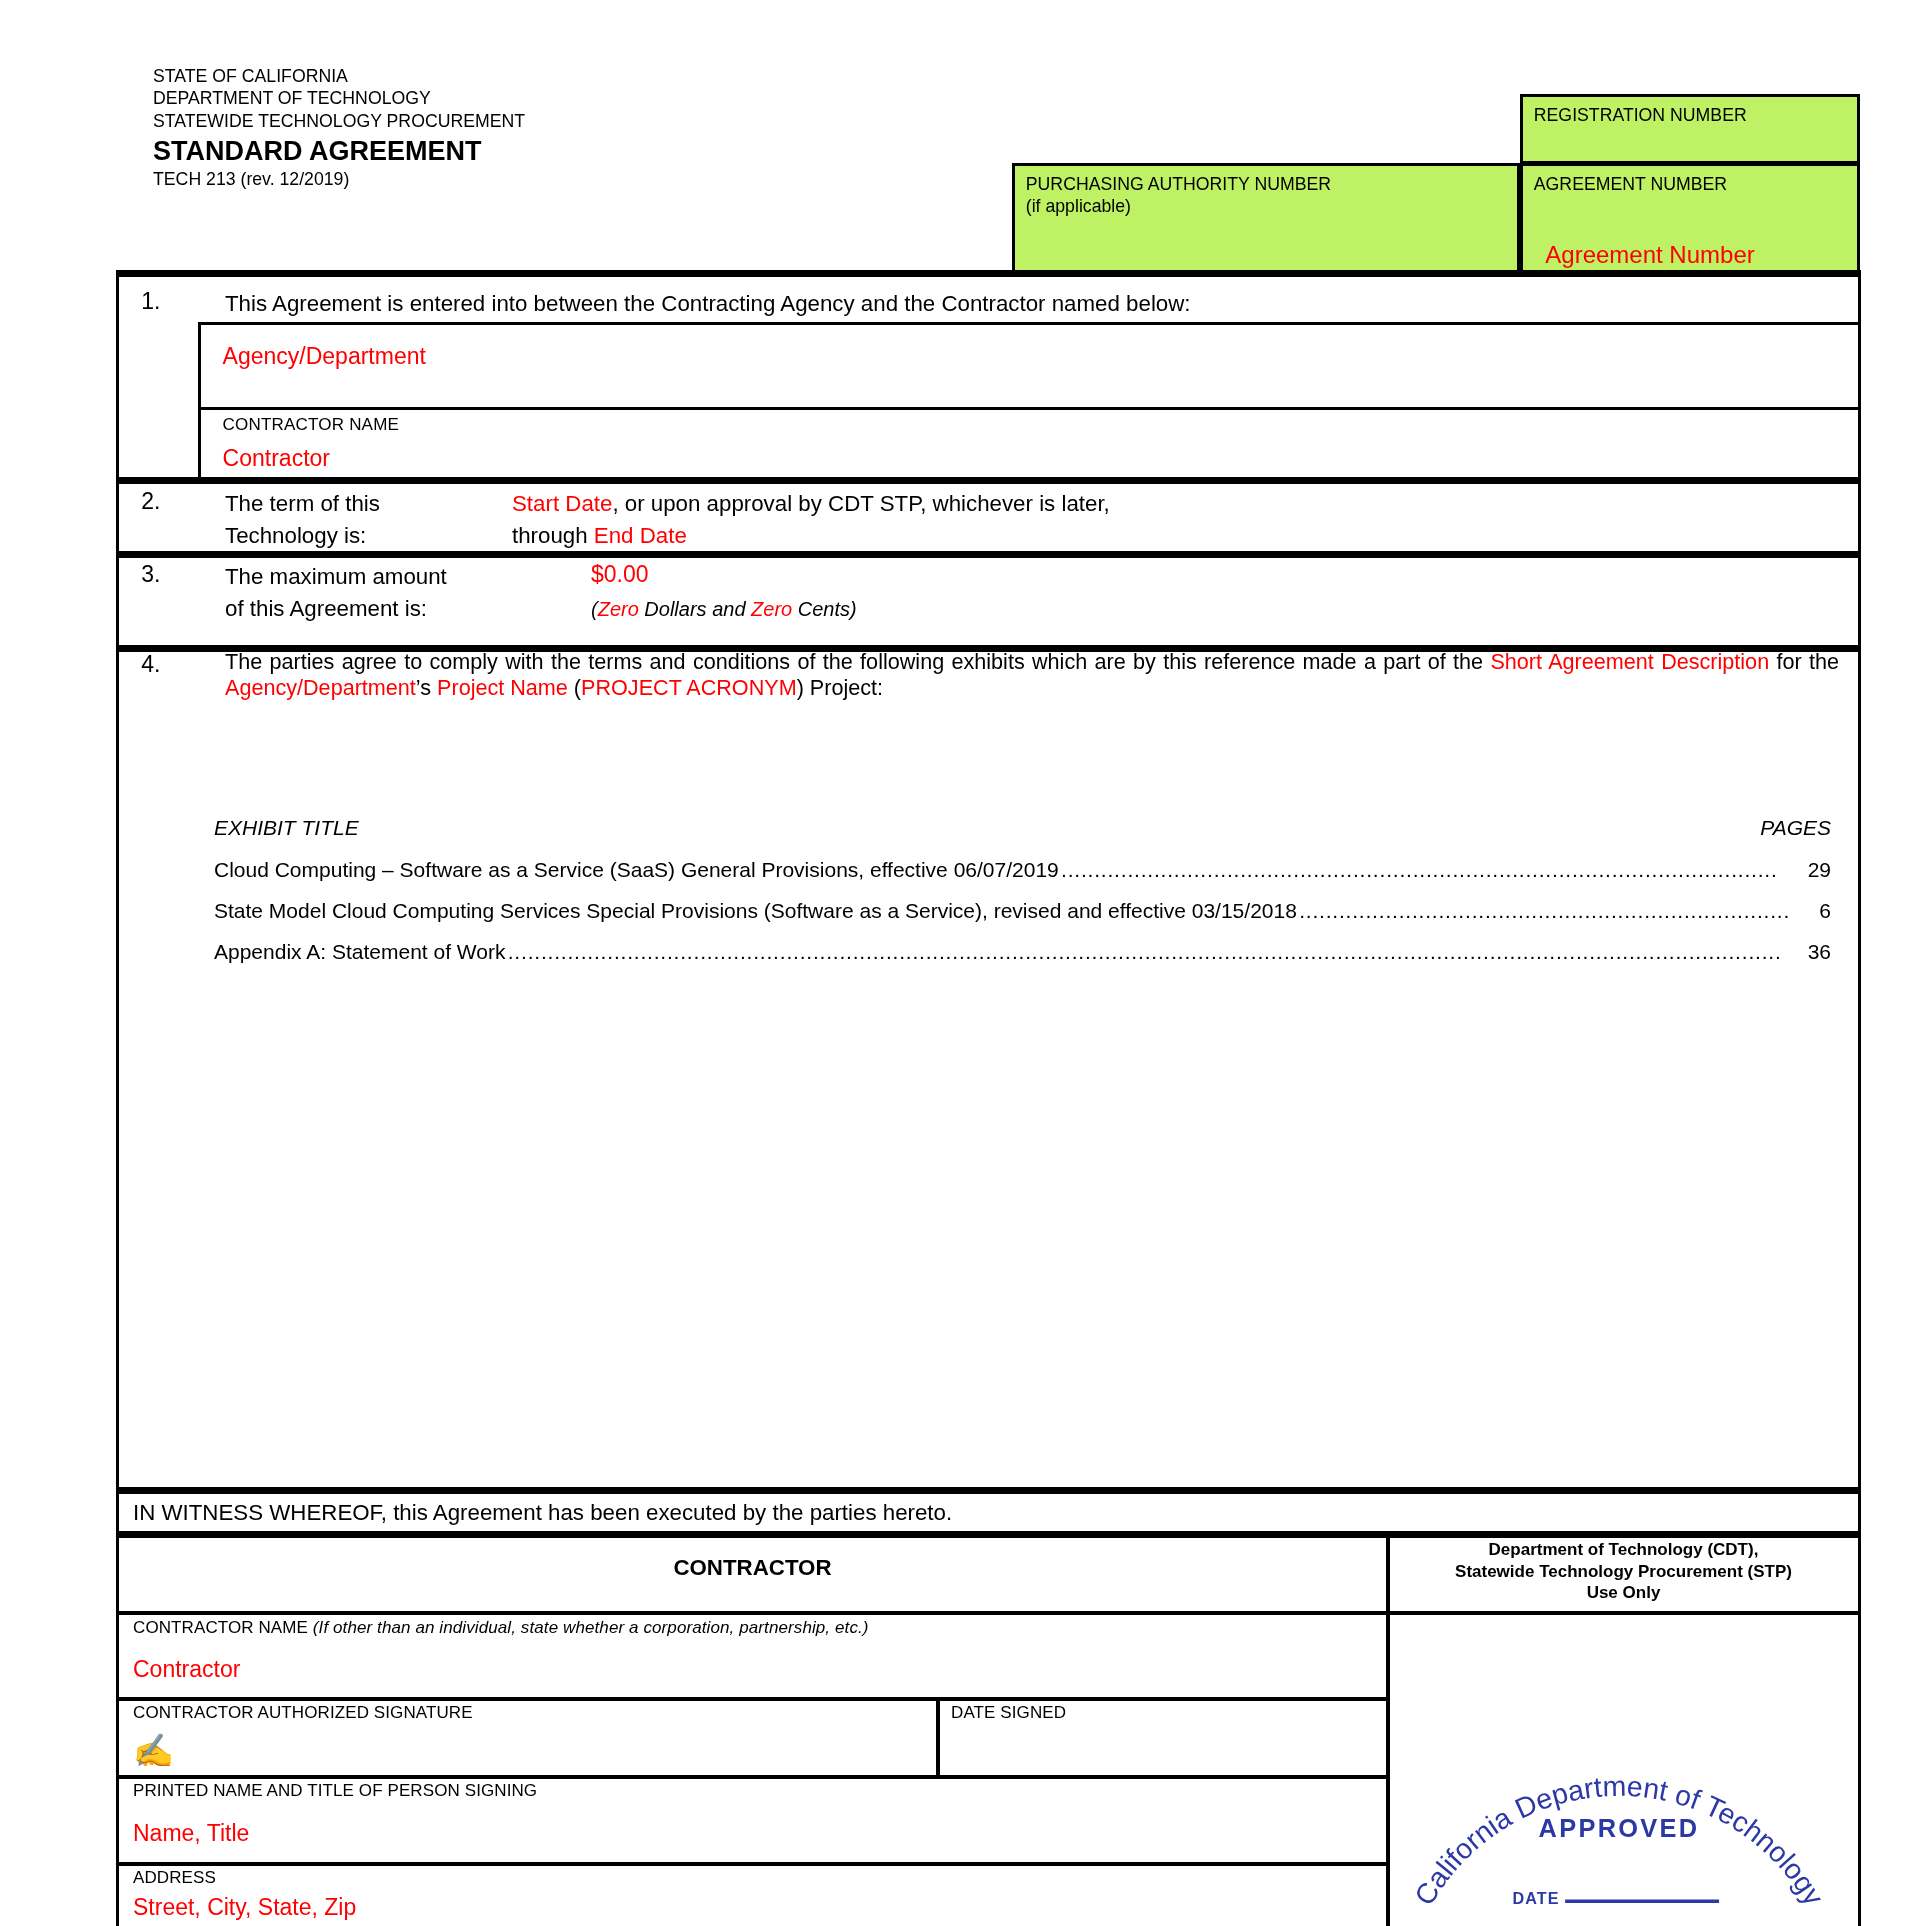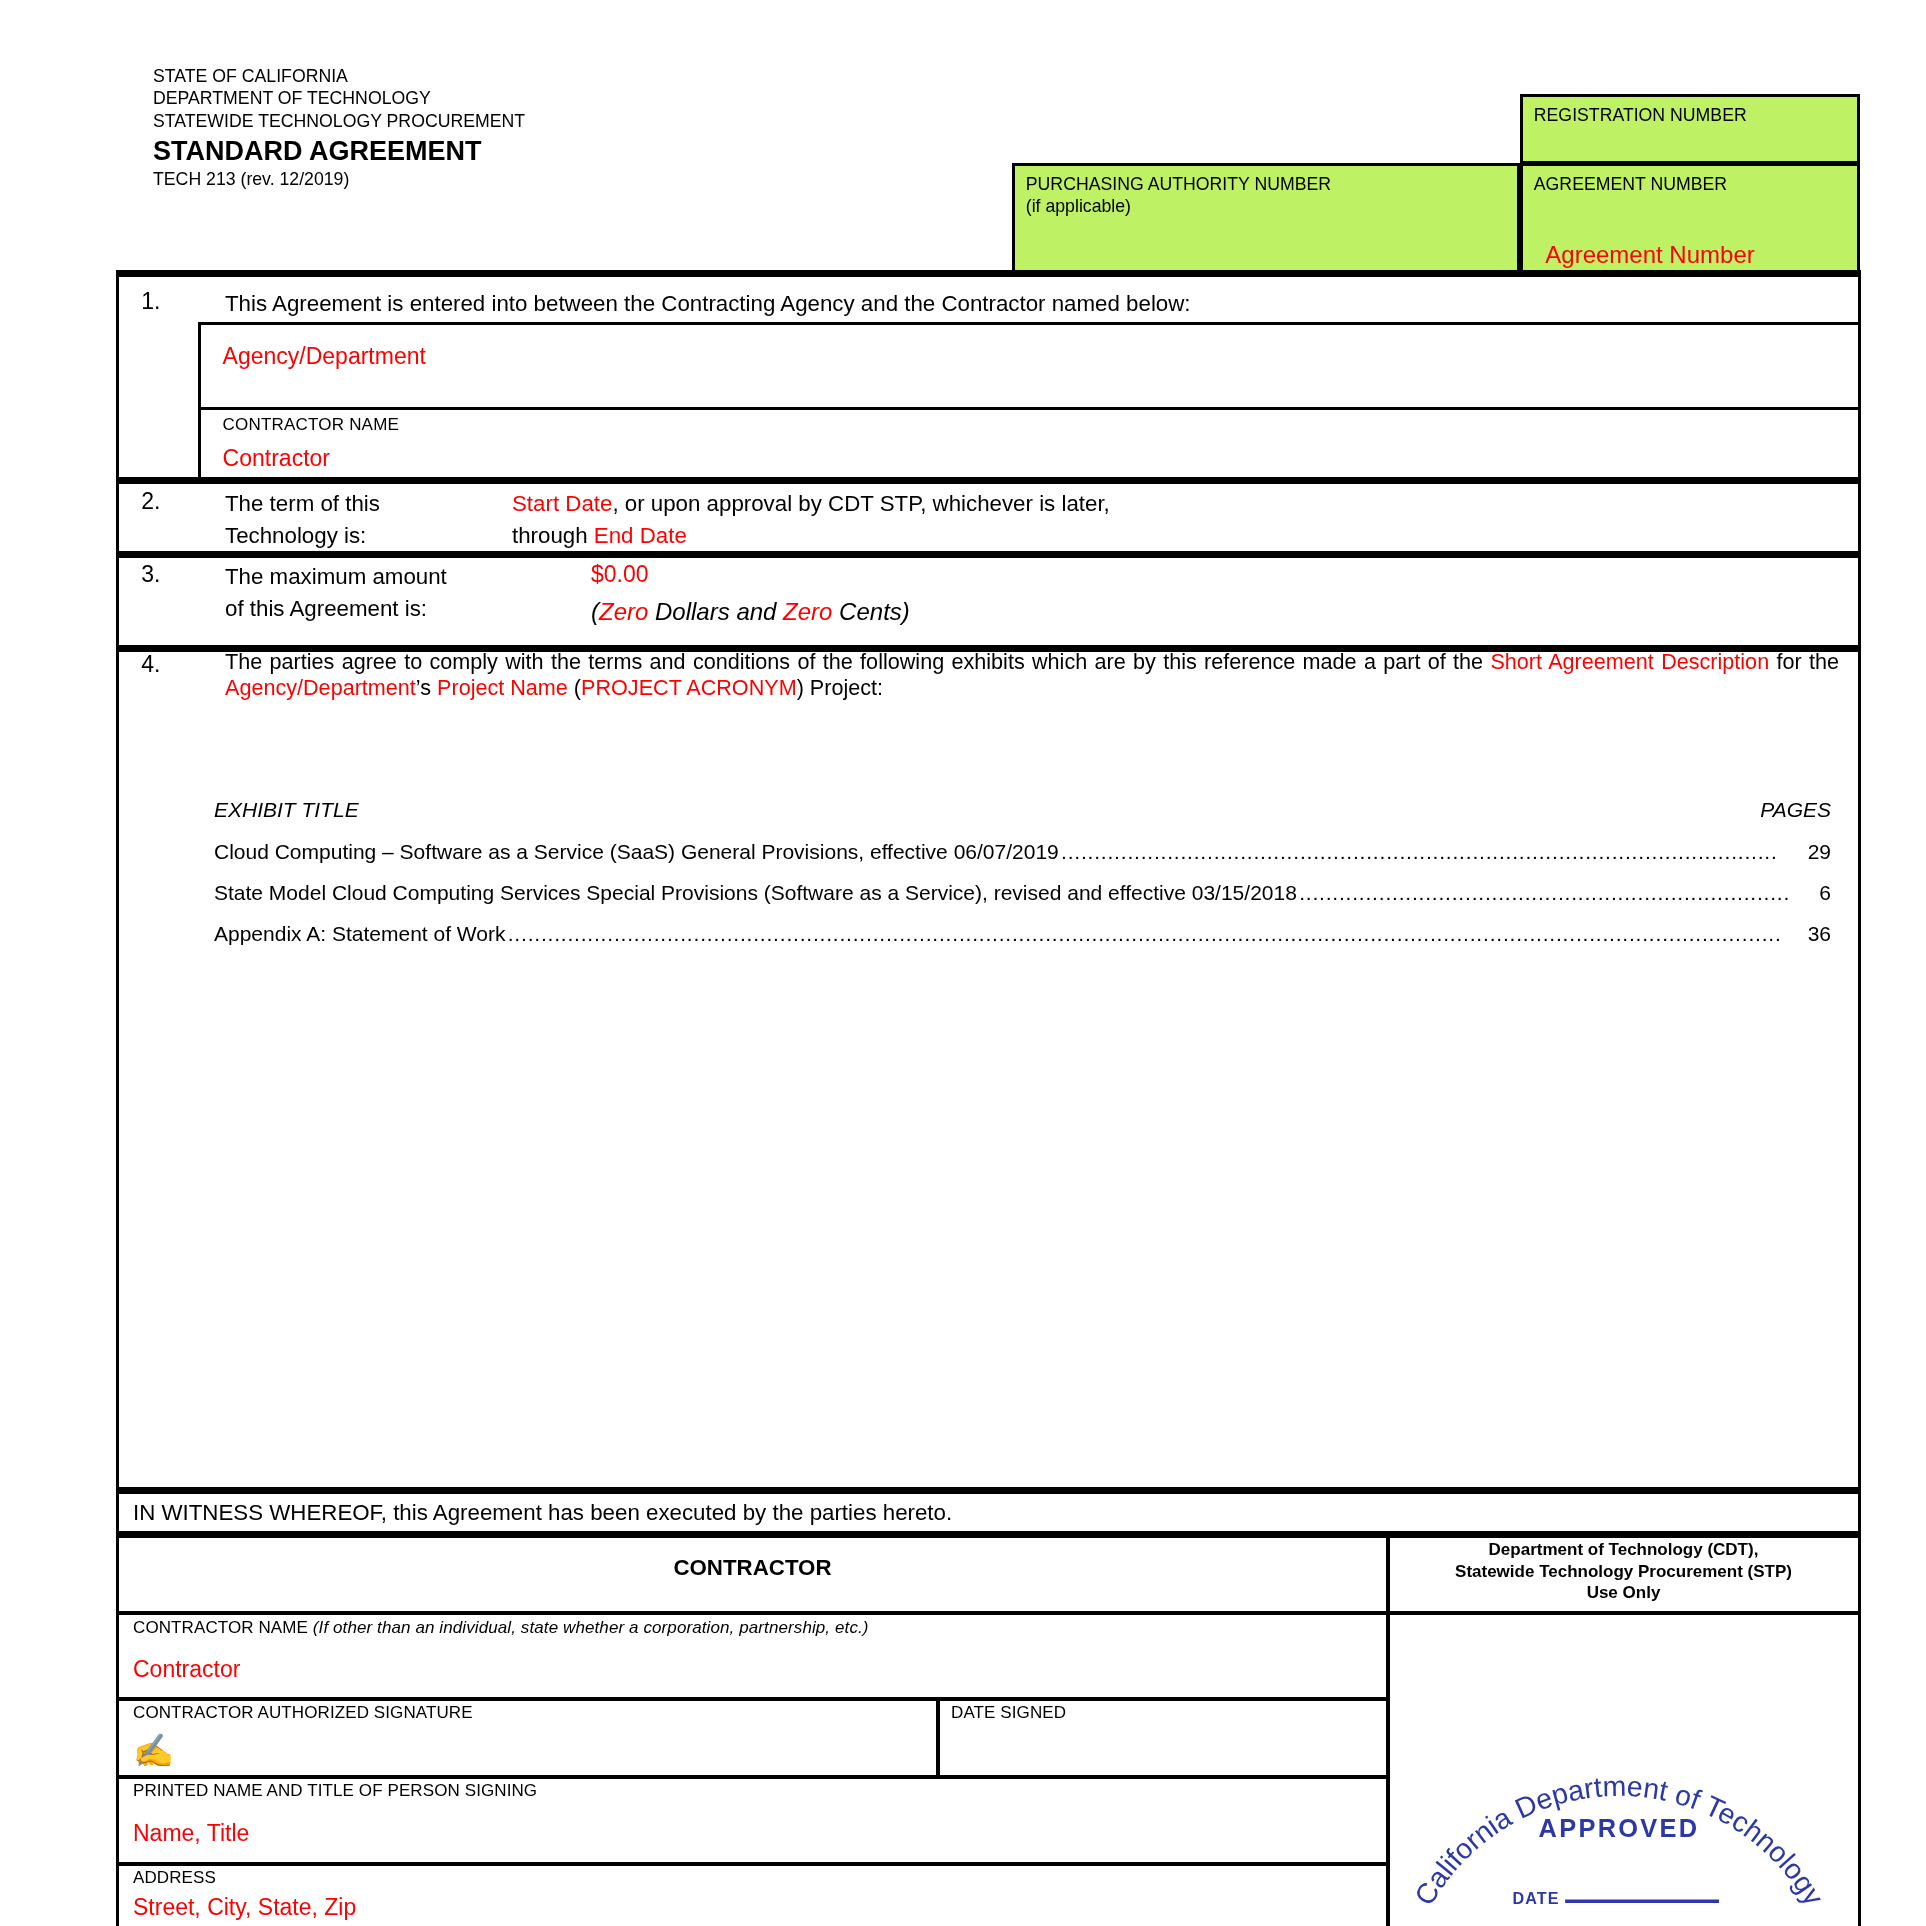--- a/index.html
+++ b/index.html
@@ -36,21 +36,21 @@
   .secnum{position:absolute;left:22.3px;font-size:23px;}
   .bodytext{font-size:22.3px;line-height:32px;}
   .lbl{font-size:17px;line-height:20px;letter-spacing:0.2px;}
   .redval{font-size:23px;color:#ff0000;white-space:nowrap;}
   .red{color:#ff0000;}
   .it{font-style:italic;}
 
   
   .para4{position:absolute;left:106px;top:372px;width:1614px;font-size:21.6px;line-height:26px;text-align:justify;}
   .exh-row{position:absolute;left:95px;right:27px;display:flex;align-items:flex-end;font-size:21px;}
-  .exh-title{white-space:nowrap;}
+  .exh-title{white-space:nowrap;margin-top:18px;}
   .exh-leader{flex:1;overflow:hidden;white-space:nowrap;color:#000;padding:0 2.3px;}
   .exh-leader::after{content:"..........................................................................................................................................................................................................";letter-spacing:0.8px;}
   .exh-pages{white-space:nowrap;margin-left:29px;}
 
   
   .cdt-hdr{position:absolute;left:1271px;top:1262px;width:467px;text-align:center;font-weight:bold;font-size:17px;line-height:21.6px;}
   .blk-hdr{position:absolute;left:0;width:1267px;text-align:center;font-weight:bold;font-size:22.3px;}
   .siglbl{position:absolute;font-size:17px;letter-spacing:0.1px;}
   .sigred{position:absolute;font-size:23px;color:#ff0000;white-space:nowrap;}
   .pen{position:absolute;font-size:33px;line-height:33px;}
@@ -108,21 +108,21 @@
 
   <div class="hthick" style="top:274px;"></div>
 
   <div class="secnum" style="top:284px;">3.</div>
   <div class="abs bodytext" style="left:106px;top:284px;">
     <div>The maximum amount</div>
     <div>of this Agreement is:</div>
   </div>
   <div class="abs" style="left:472px;top:284px;">
     <div class="redval">$0.00</div>
-    <div class="it" style="font-size:24px;margin-top:10px;"><span>(</span><span class="red">Zero</span><span> Dollars and </span><span class="red">Zero</span><span> Cents)</span></div>
+    <div class="it" style="font-size:20px;margin-top:10px;"><span>(</span><span class="red">Zero</span><span> Dollars and </span><span class="red">Zero</span><span> Cents)</span></div>
   </div>
 
   <div class="hthick" style="top:368px;"></div>
 
   <div class="secnum" style="top:374px;">4.</div>
   <div class="para4"><span>The parties agree to comply with the terms and conditions of the following exhibits which are by this reference made a part of the </span><span class="red">Short Agreement Description</span><span> for the </span><span class="red">Agency/Department</span><span>’s </span><span class="red">Project Name</span><span> (</span><span class="red">PROJECT ACRONYM</span><span>) Project:</span></div>
 
   <div class="exh-row it" style="top:521px;">
     <span class="exh-title">EXHIBIT TITLE</span>
     <span style="flex:1;"></span>

